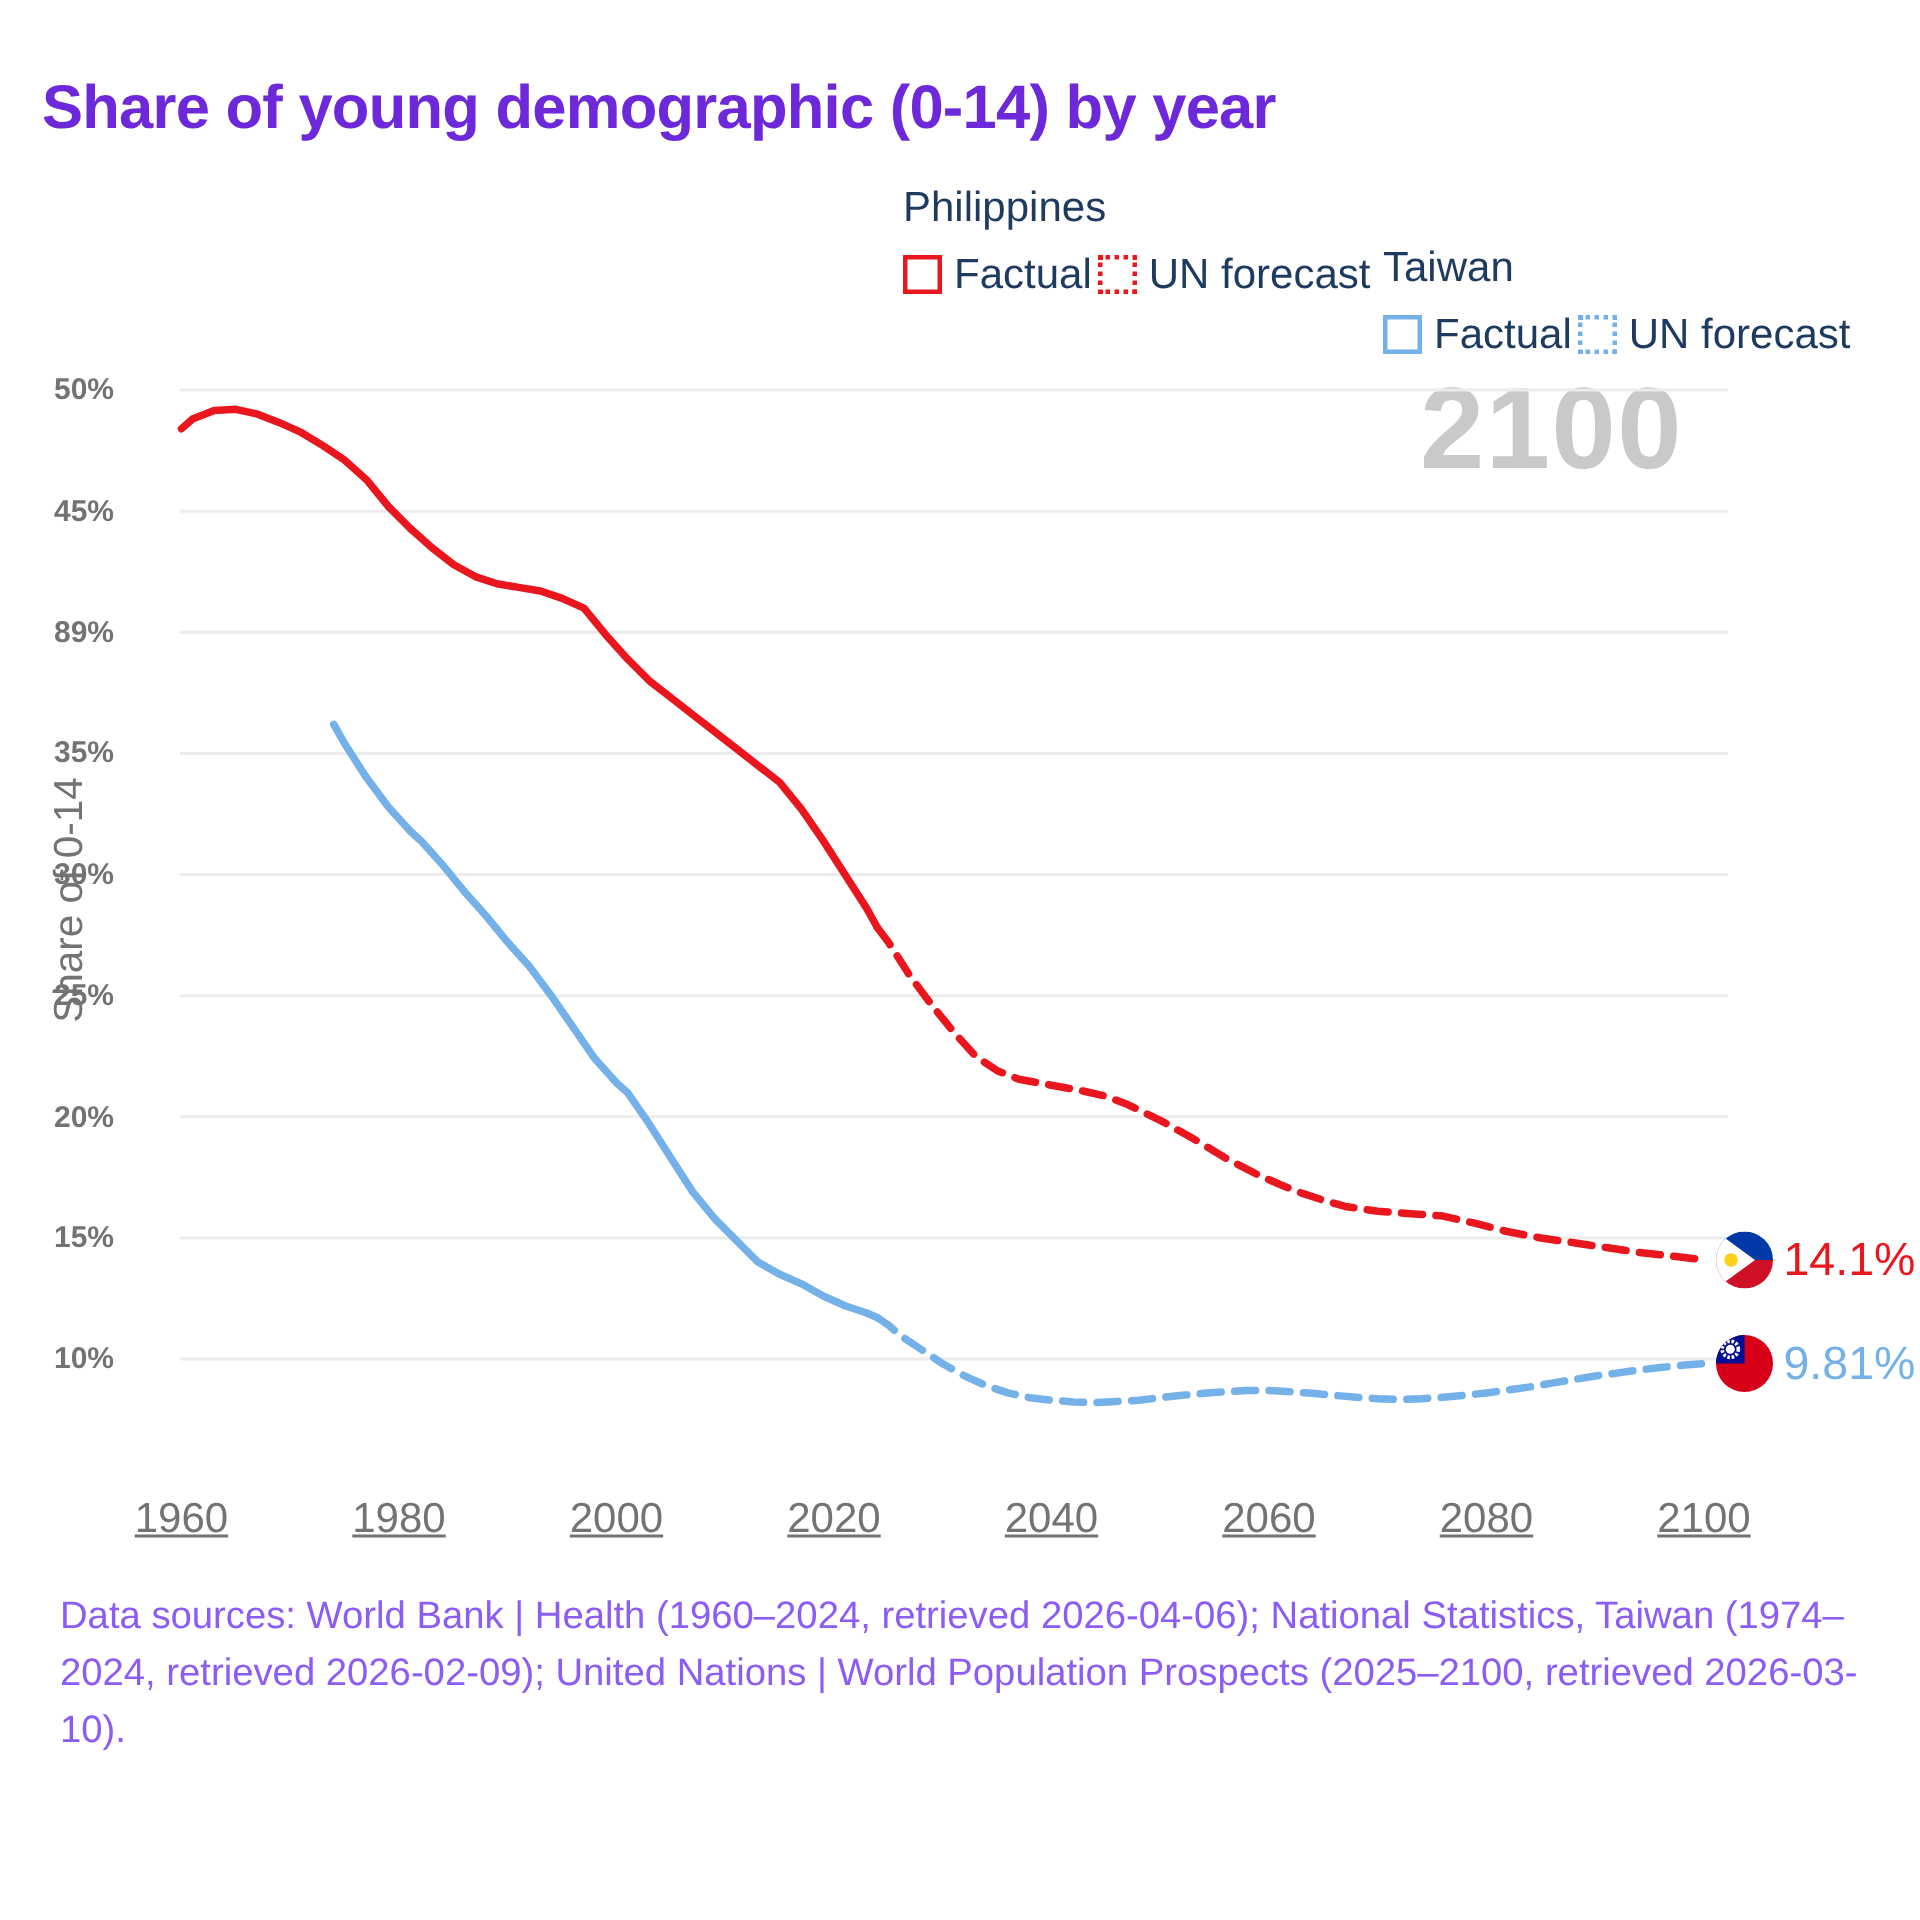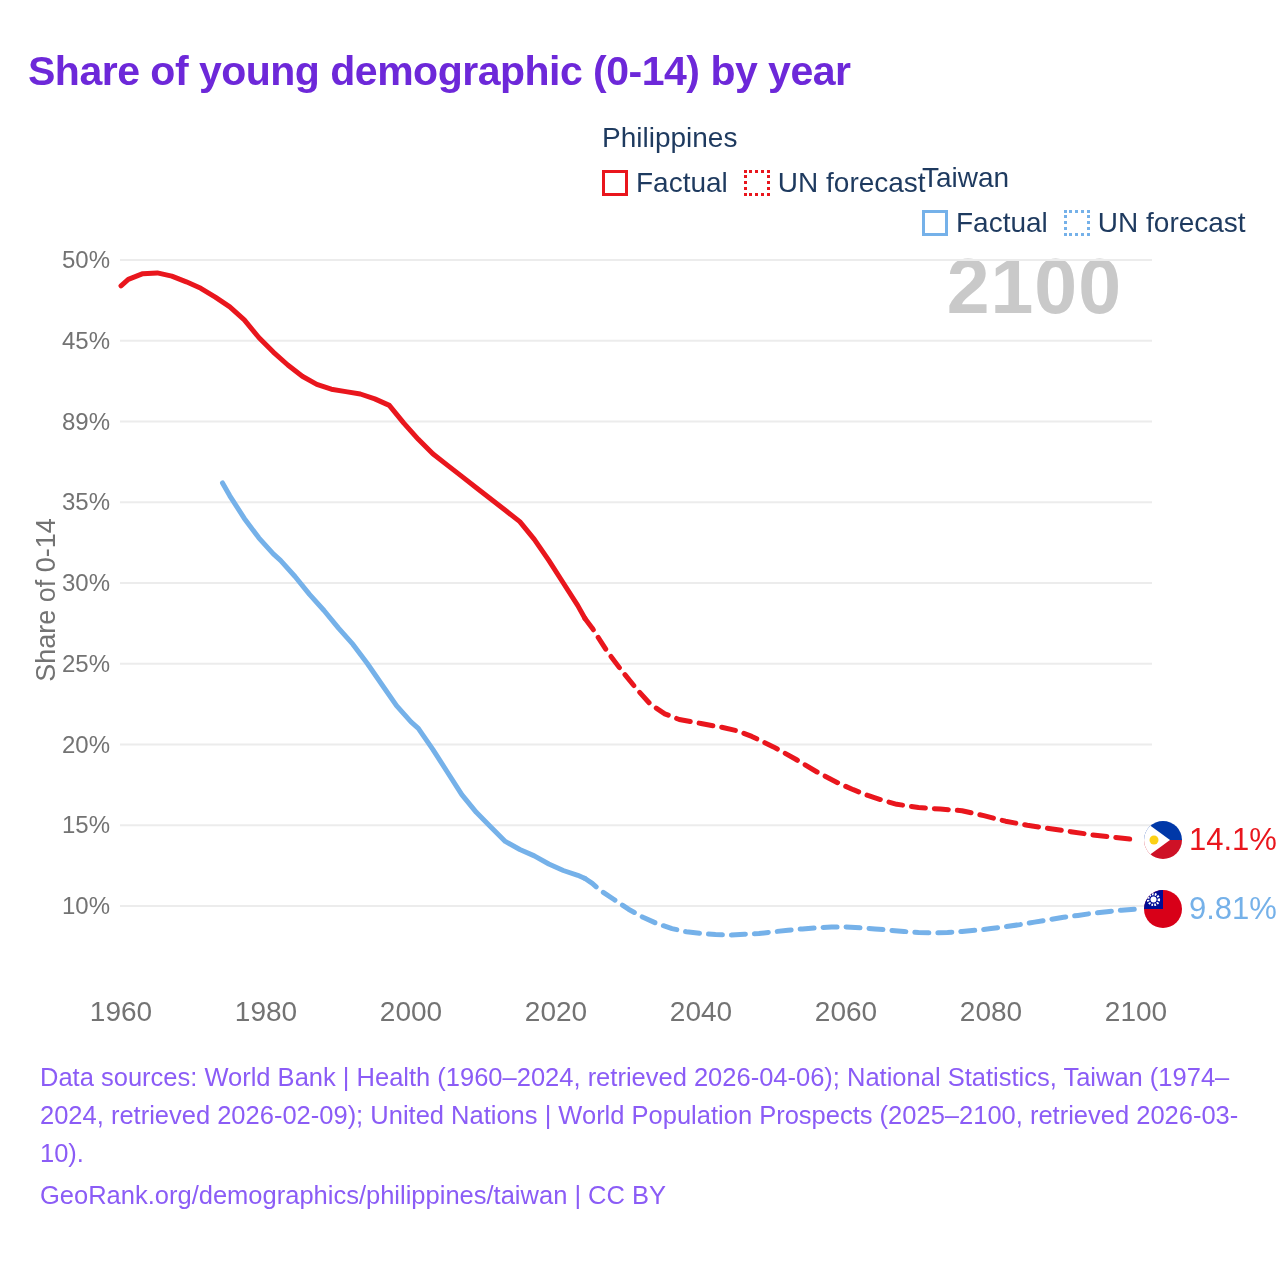--- a/index.html
+++ b/index.html
@@ -9,45 +9,45 @@
   }
   .page-title{
     position:absolute;left:28px;top:48px;margin:0;
     font-size:41px;font-weight:700;letter-spacing:-0.5px;color:#6d28d9;
   }
   
   .legend-group{position:absolute;top:122px;}
   .legend-group.ph{left:602px;}
   .legend-group.tw{left:922px;margin-top:40px;}
   .legend-group-title{font-size:28px;color:#1e3a5f;margin:0 0 13px 0;}
-  .legend-items{display:flex;align-items:flex-start;gap:16px;}
+  .legend-items{display:flex;align-items:flex-start;gap:4px;}
   .legend-item{display:flex;align-items:center;gap:8px;}
   .swatch{width:20px;height:20px;border:3px solid;flex:0 0 auto;background:#fff;}
   .swatch.red{border-color:#e9161d;}
   .swatch.blue{border-color:#75b1e9;}
   .swatch.dotted{border-style:dotted;}
   .legend-item-label{font-size:28px;color:#1e3a5f;white-space:nowrap;}
   
   .y-axis-title{
     position:absolute;left:46px;top:600px;transform:translate(-50%,-50%) rotate(-90deg);
     font-size:27px;color:#737373;white-space:nowrap;
   }
   .watermark{
     position:absolute;right:158px;top:242px;font-size:77px;font-weight:700;
     color:#c9c9c9;letter-spacing:1px;z-index:0;
   }
   #plot-svg{position:absolute;left:0;top:0;z-index:1;pointer-events:none;}
   .gridline{stroke:#ececec;stroke-width:2;}
   .ytick{
-    position:absolute;left:36px;width:74px;text-align:right;
-    font-size:24px;line-height:34px;color:#737373;z-index:2;
+    position:absolute;left:36px;width:74px;text-align:left;
+    font-size:20px;line-height:34px;color:#737373;z-index:2;font-weight:bold;
   }
   .xtick{
     position:absolute;top:996px;width:90px;text-align:center;
-    font-size:28px;line-height:32px;color:#737373;z-index:2;
+    font-size:28px;line-height:32px;color:#737373;z-index:2;text-decoration:underline;
   }
   .end-label{position:absolute;left:1189px;font-size:31px;line-height:36px;font-weight:400;z-index:3;white-space:nowrap;}
   .end-label.red{top:822px;color:#e9161d;}
   .end-label.blue{top:891px;color:#75b1e9;}
   
   .footer{position:absolute;left:40px;top:1058px;width:1208px;z-index:2;}
   .footer p{margin:0;font-size:25.5px;line-height:38px;color:#8b5cf6;}
   .footer p.attribution{margin-top:4px;}
 </style>
 </head>
@@ -149,14 +149,13 @@
       <circle cx="1153.5" cy="899.5" r="3" fill="#ffffff"></circle>
     </g>
   </g>
 </svg>
 
 <div class="end-label red">14.1%</div>
 <div class="end-label blue">9.81%</div>
 
 <div class="footer">
   <p>Data sources: World Bank | Health (1960–2024, retrieved 2026-04-06); National Statistics, Taiwan (1974–2024, retrieved 2026-02-09); United Nations | World Population Prospects (2025–2100, retrieved 2026-03-10).</p>
-  <p class="attribution">GeoRank.org/demographics/philippines/taiwan | CC BY</p>
 </div>
 
 </body></html>

